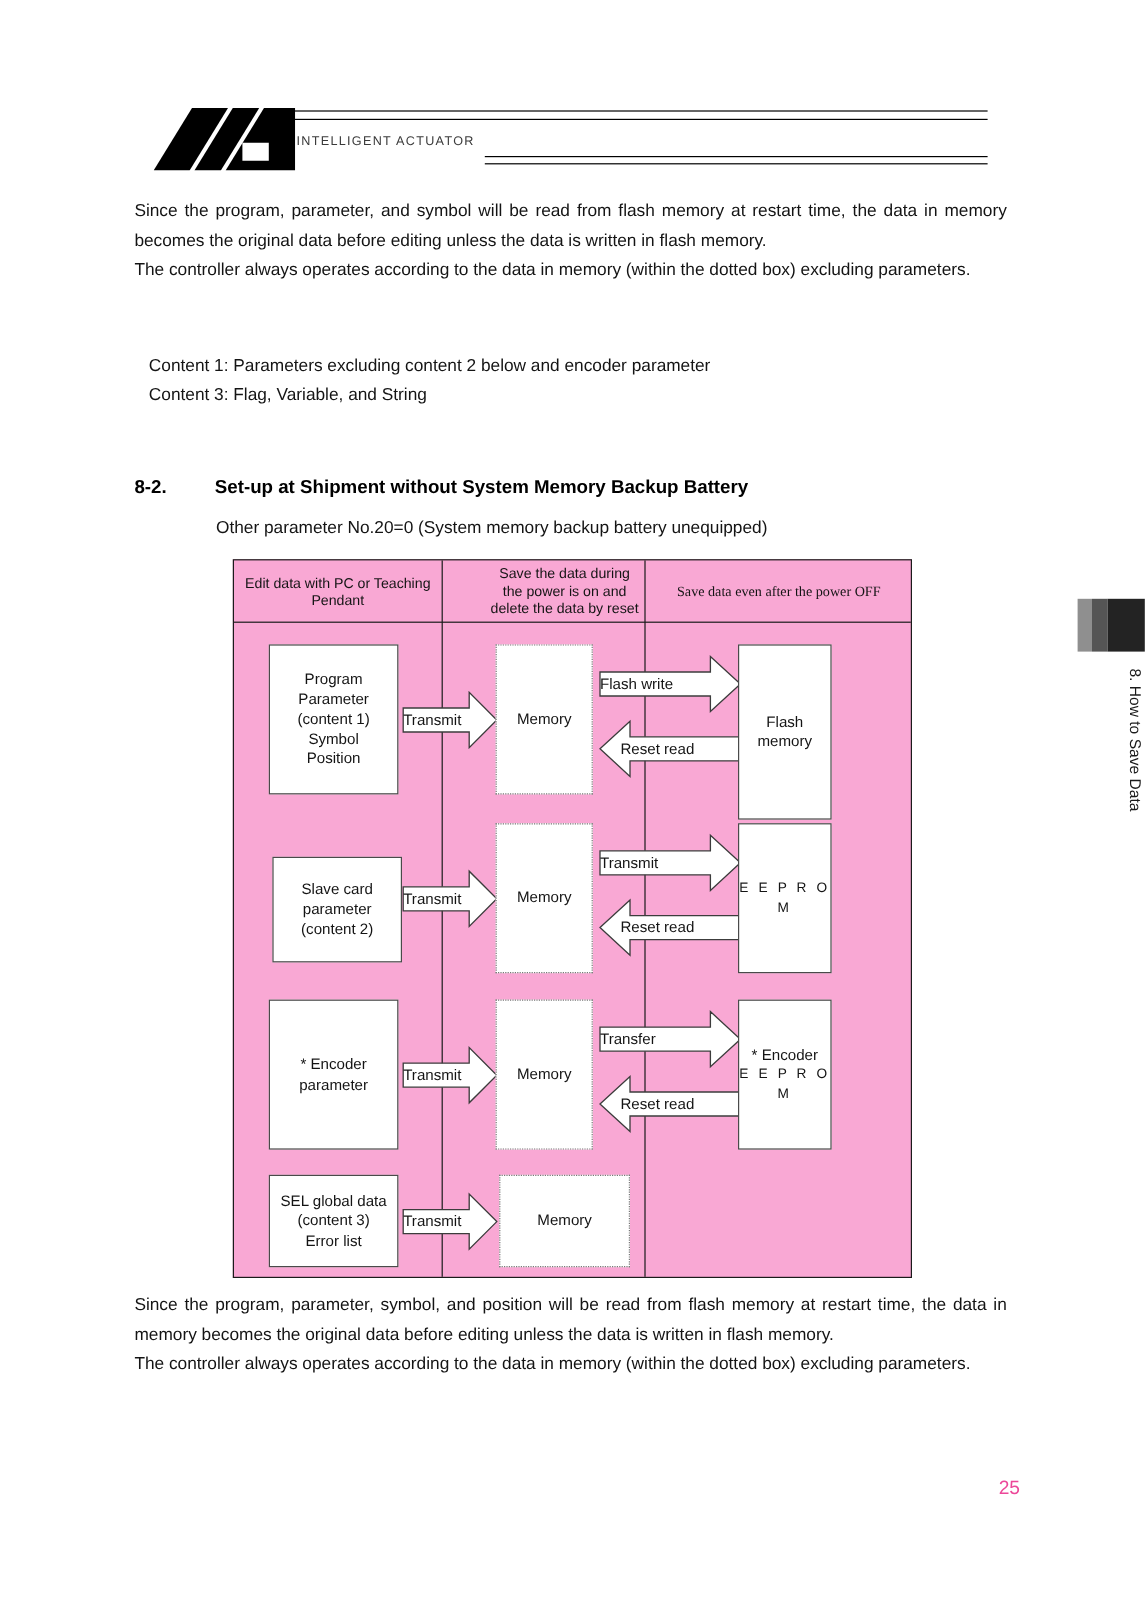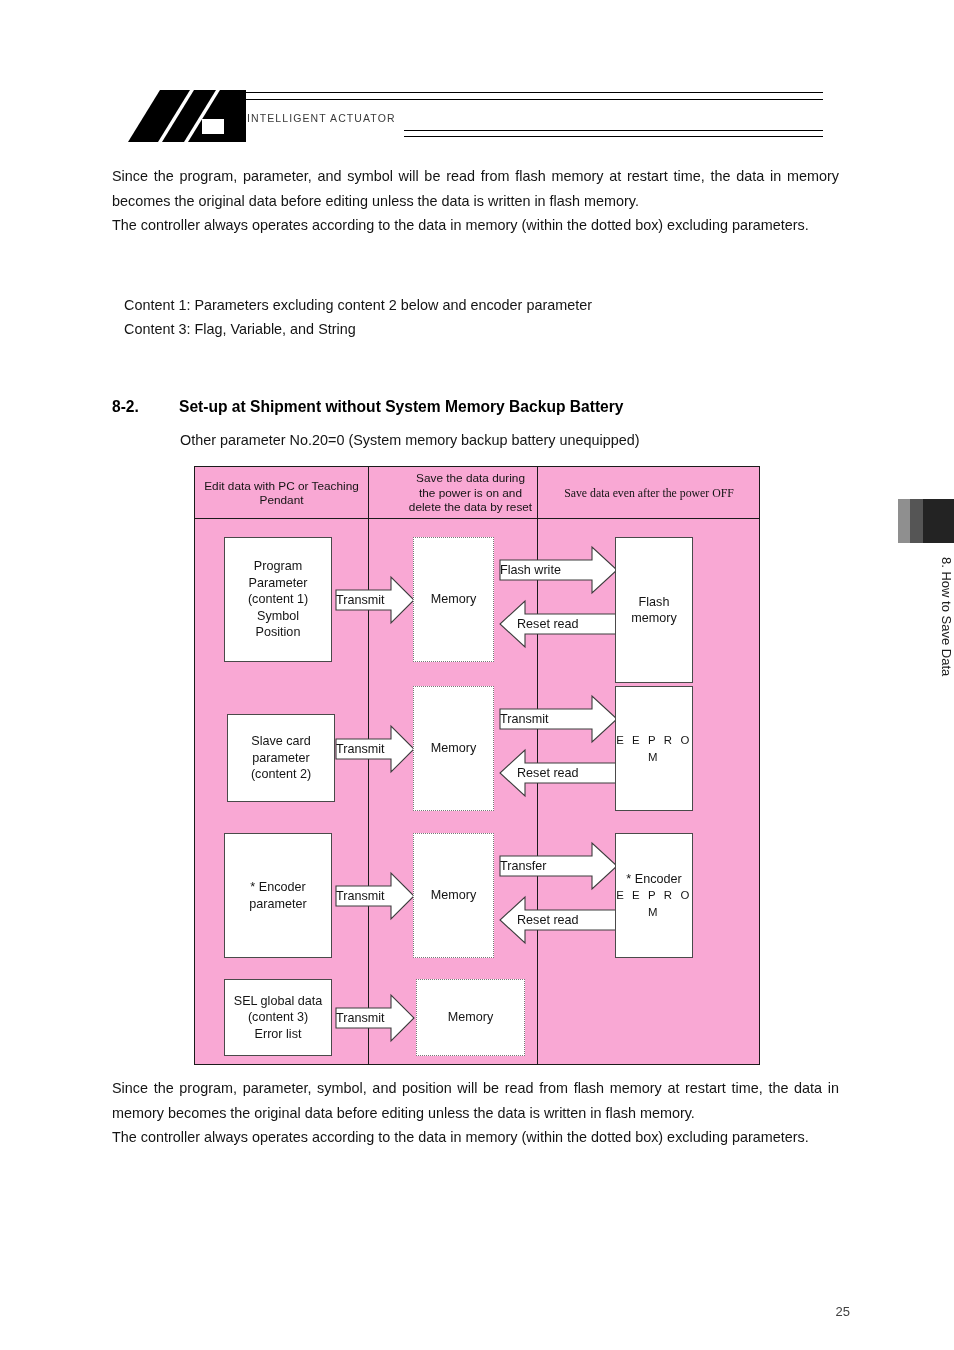--- a/index.html
+++ b/index.html
@@ -129,22 +129,22 @@
   #side-tab-label {
     position: absolute; left: 0px; top: 58px; width: 56px;
     font-size: 13px; color: #1a1a1a;
     writing-mode: vertical-rl; text-orientation: mixed;
     white-space: nowrap;
   }
 
   
   #outro-para { top: 1076px; }
   #page-number {
-    position: absolute; left: 790px; top: 1304px; width: 60px;
-    text-align: right; font-size: 13px; color: #404040;
+    position: absolute; left: 790px; top: 1232px; width: 60px;
+    text-align: right; font-size: 16px; color: #ec4899;
   }
 </style>
 </head>
 <body>
 
 <div id="header">
   <div class="logo-mark">
     <svg width="118" height="52" viewBox="0 0 118 52">
       <polygon points="0,52 30,52 62,0 32,0" fill="#000"></polygon>
       <polygon points="34,52 56,52 88,0 66,0" fill="#000"></polygon>

